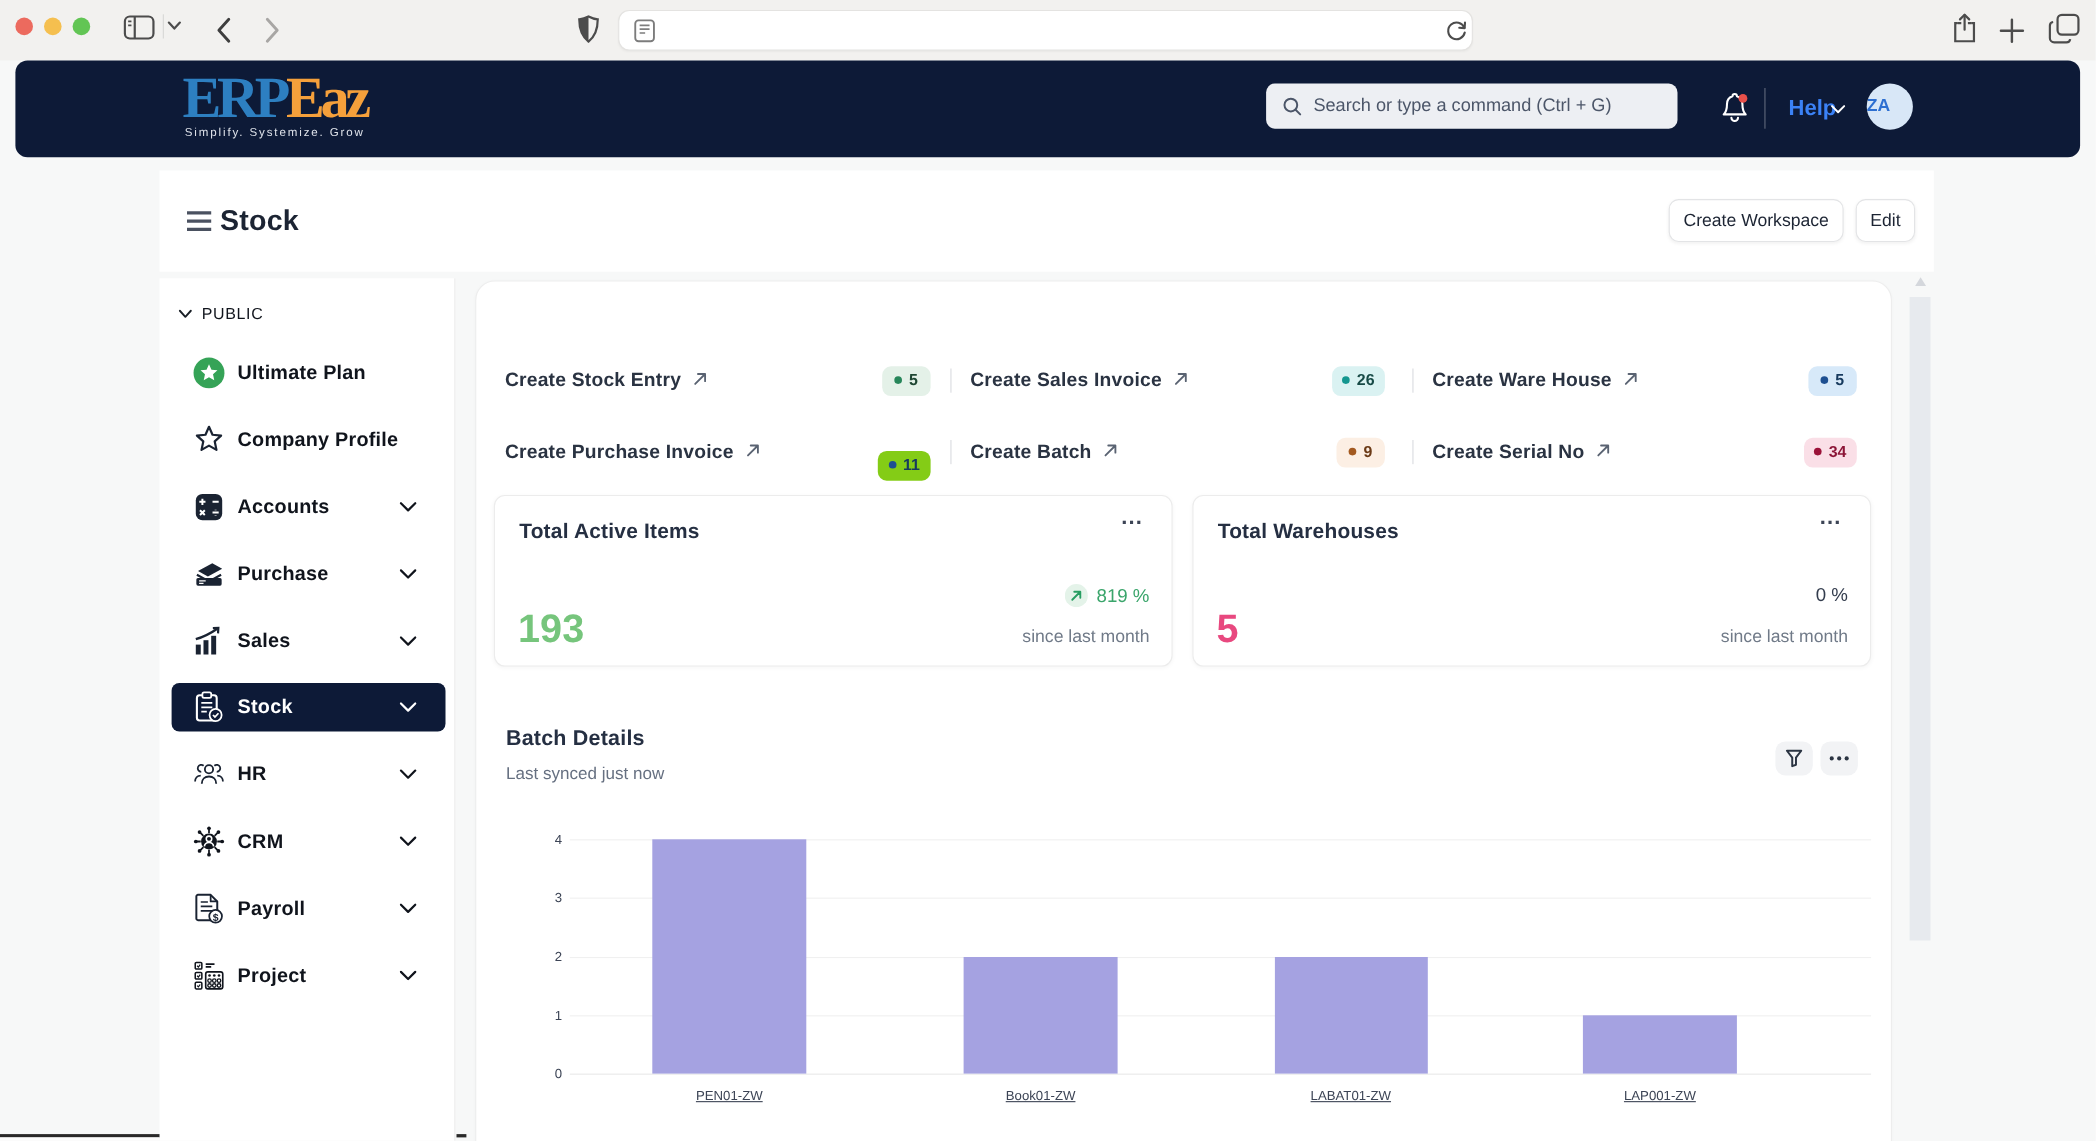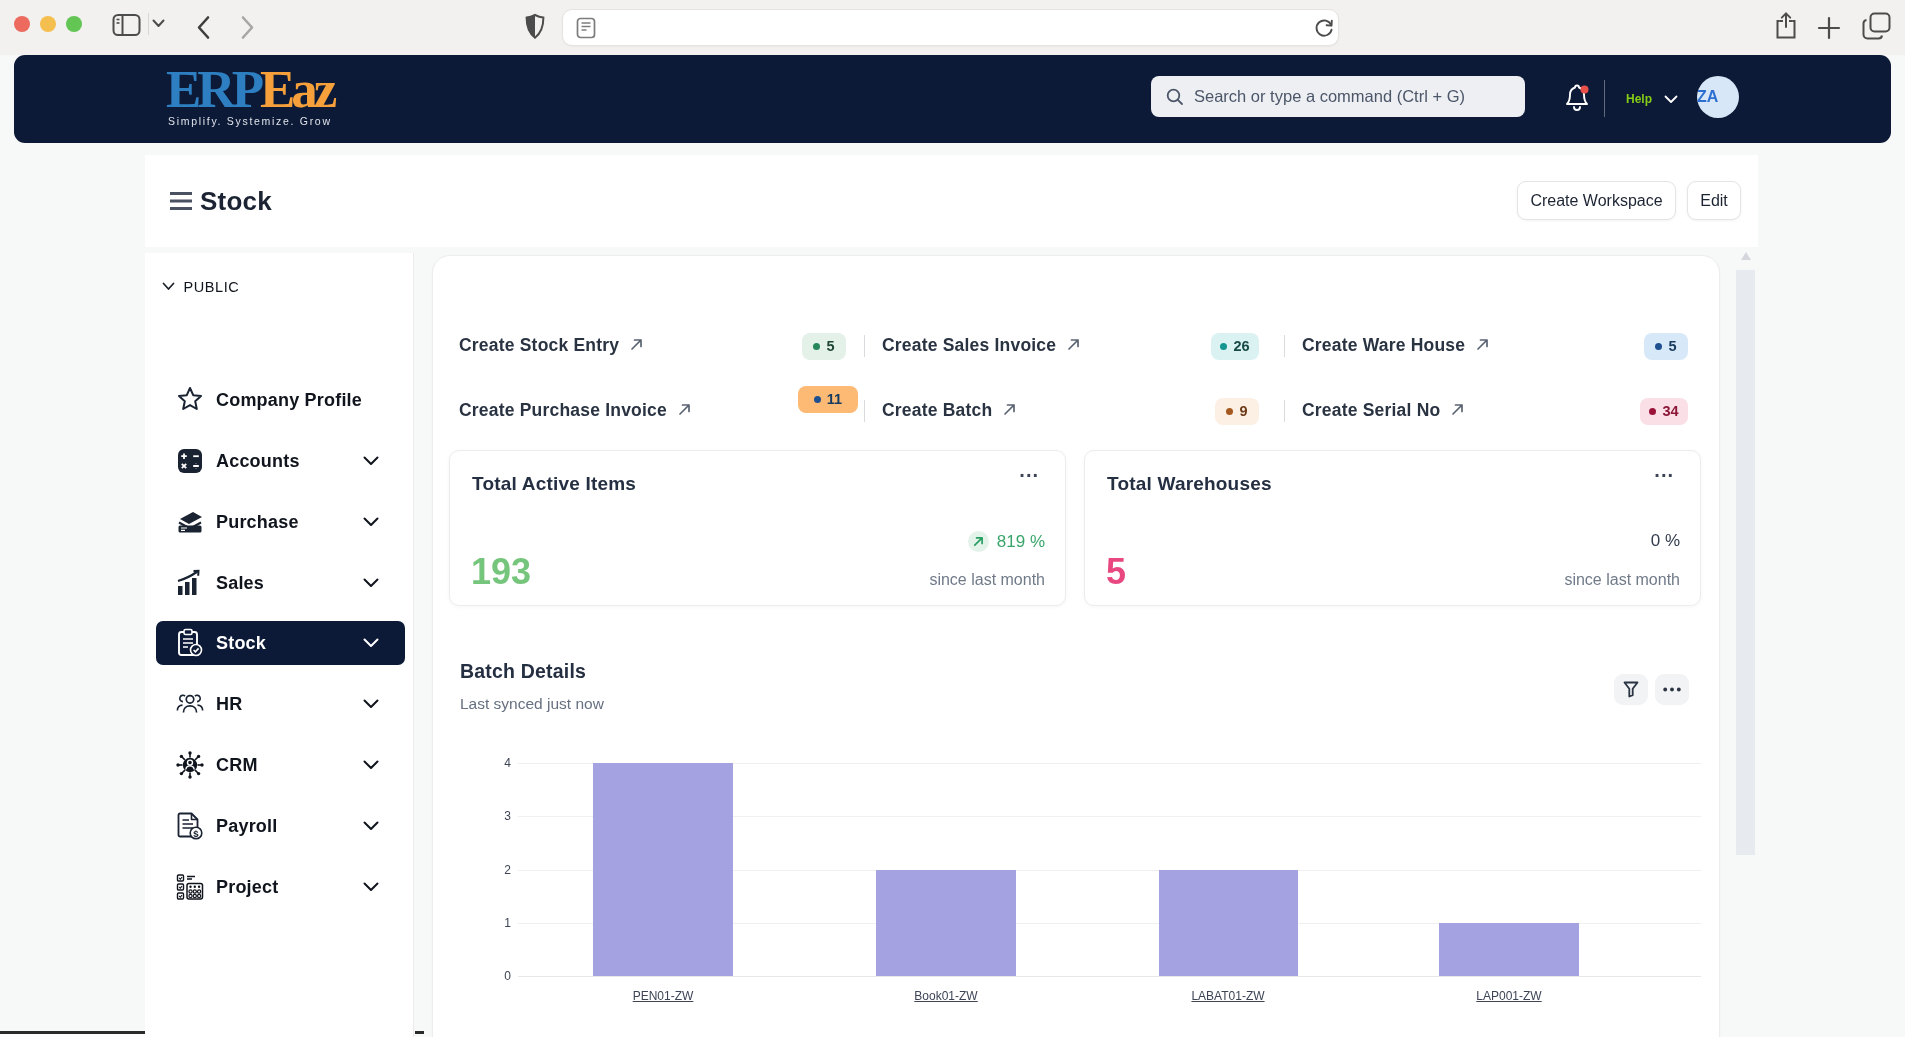--- a/index.html
+++ b/index.html
@@ -9,21 +9,21 @@
 #chrome { position:absolute; left:0; top:0; width:1905px; height:55px; background:#f2f1ef; }
 .light { position:absolute; top:16px; width:16px; height:16px; border-radius:50%; }
 #urlbar { position:absolute; left:562px; top:9px; width:777px; height:37px; background:#ffffff; border:1px solid #e4e3e1; border-radius:10px; box-shadow:0 1px 2px rgba(0,0,0,0.04); }
 
 #appbar { position:absolute; left:14px; top:55px; width:1877px; height:88px; background:#0d1a37; border-radius:11px; }
 #logo { position:absolute; left:152px; top:8px; font-family:"Liberation Serif", serif; font-weight:bold; font-size:53px; letter-spacing:-4px; line-height:1; }
 #logo .b { color:#2d7fc1; } #logo .o { color:#f5a03b; }
 #tagline { position:absolute; left:154px; top:60px; font-size:10.5px; letter-spacing:1.7px; color:#dfe3ea; }
 #search { position:absolute; left:1137px; top:21px; width:374px; height:41px; background:#edeff3; border-radius:8px; color:#4c5669; font-size:16.5px; line-height:41px; }
 #search span { margin-left:43px;margin-top:20px; }
-#helptxt { position:absolute; left:1612px; top:44px; transform:translateY(-50%); color:#84cc16; font-size:12px; font-weight:bold; }
+#helptxt { position:absolute; left:1612px; top:44px; transform:translateY(-50%); color:#3b82f6; font-size:20px; font-weight:bold; }
 #avatar { position:absolute; left:1683px; top:21px; width:42px; height:42px; border-radius:50%; background:#d8e7f7; color:#2d6fd1; font-weight:bold; font-size:16px; text-align:left; line-height:42px; }
 
 #pagehead { position:absolute; left:145px; top:155px; width:1613px; height:92px; background:#fff; }
 #pagehead h1 { position:absolute; left:55px; top:50%; transform:translateY(-50%); font-size:26px; color:#1c2433; letter-spacing:0.2px; }
 .btn { position:absolute; top:26px; height:39px; background:#fff; border:1px solid #e3e4e6; border-radius:9px; box-shadow:0 1px 3px rgba(0,0,0,0.05); font-size:16px; color:#1c2433; line-height:37px; text-align:center; }
 
 #sidebar { position:absolute; left:145px; top:253px; width:269px; height:784px; background:#fff; border-right:1px solid #ebebeb; }
 .sitem { position:absolute; left:0; width:269px; height:44px; }
 .sicon { position:absolute; left:30px; top:50%; transform:translateY(-50%); width:30px; height:30px; display:flex; align-items:center; justify-content:center; }
 .slabel { position:absolute; left:71px; top:50%; transform:translateY(-50%); font-size:18px; font-weight:bold; color:#10141c; letter-spacing:0.2px; }
@@ -134,20 +134,29 @@
   <div class="btn" style="left:1372px; width:159px;">Create Workspace</div>
   <div class="btn" style="left:1542px; width:54px;">Edit</div>
 </div>
 
 <div id="sidebar">
   <div class="abs" style="left:17px; top:24px;">
     <svg style="vertical-align:middle;" width="13" height="9" viewBox="0 0 13 9">
         <polyline points="1.5,1.5 6.5,7 11.5,1.5" fill="none" stroke="#1a2027" stroke-width="1.7" stroke-linecap="round" stroke-linejoin="round"></polyline>
       </svg>
     <span style="font-size:14.5px; color:#10141c; letter-spacing:0.6px; margin-left:4px; vertical-align:middle;">PUBLIC</span>
+  </div>
+  <div class="sitem" style="top:64px;">
+    <div class="sicon">
+        <svg width="32" height="32" viewBox="0 0 32 32">
+          <circle cx="16" cy="16" r="15" fill="#35a357"></circle>
+          <path d="M16 7.5 L18.4 12.9 L24.2 13.5 L19.9 17.4 L21.1 23.1 L16 20.2 L10.9 23.1 L12.1 17.4 L7.8 13.5 L13.6 12.9 Z" fill="#fff"></path>
+        </svg>
+      </div>
+    <div class="slabel">Ultimate Plan</div>
   </div>
   <div class="sitem" style="top:125px;">
     <div class="sicon">
         <svg width="30" height="30" viewBox="0 0 30 30">
           <path d="M15 3 L18.2 10.2 L26 11 L20.2 16.3 L21.8 24 L15 20.1 L8.2 24 L9.8 16.3 L4 11 L11.8 10.2 Z" fill="none" stroke="#1a2332" stroke-width="2" stroke-linejoin="round"></path>
         </svg>
       </div>
     <div class="slabel">Company Profile</div>
   </div>
   <div class="sitem" style="top:186px;">
@@ -317,21 +326,21 @@
   <div class="badge" style="left:778px; top:77px; width:48px; background:#daf2f2; color:#174a46;"><i style="background:#13968f;"></i>26</div>
   <div class="vdiv" style="left:851px; top:79px;"></div>
   <div class="shortcut" style="left:869px; top:79px;">Create Ware House<svg style="margin-left:10px; vertical-align:-1px;" width="15" height="15" viewBox="0 0 15 15">
         <path d="M3 12 L 12 3 M 5.5 3 H 12 V 9.5" fill="none" stroke="#5a6372" stroke-width="1.7" stroke-linecap="round" stroke-linejoin="round"></path>
       </svg></div>
   <div class="badge" style="left:1211px; top:77px; width:44px; background:#d7e9f9; color:#173a5e;"><i style="background:#1d4f91;"></i>5</div>
 
   <div class="shortcut" style="left:26px; top:144px;">Create Purchase Invoice<svg style="margin-left:10px; vertical-align:-1px;" width="15" height="15" viewBox="0 0 15 15">
         <path d="M3 12 L 12 3 M 5.5 3 H 12 V 9.5" fill="none" stroke="#5a6372" stroke-width="1.7" stroke-linecap="round" stroke-linejoin="round"></path>
       </svg></div>
-  <div class="badge" style="left:365px; top:130px; width:60px; background:#fdba74; color:#173a5e;"><i style="background:#1d4f91;"></i>11</div>
+  <div class="badge" style="left:365px; top:154px; width:48px; background:#84cc16; color:#173a5e;"><i style="background:#1d4f91;"></i>11</div>
   <div class="vdiv" style="left:431px; top:144px;"></div>
   <div class="shortcut" style="left:449px; top:144px;">Create Batch<svg style="margin-left:10px; vertical-align:-1px;" width="15" height="15" viewBox="0 0 15 15">
         <path d="M3 12 L 12 3 M 5.5 3 H 12 V 9.5" fill="none" stroke="#5a6372" stroke-width="1.7" stroke-linecap="round" stroke-linejoin="round"></path>
       </svg></div>
   <div class="badge" style="left:782px; top:142px; width:44px; background:#fcefe4; color:#6b3a16;"><i style="background:#a3591f;"></i>9</div>
   <div class="vdiv" style="left:851px; top:144px;"></div>
   <div class="shortcut" style="left:869px; top:144px;">Create Serial No<svg style="margin-left:10px; vertical-align:-1px;" width="15" height="15" viewBox="0 0 15 15">
         <path d="M3 12 L 12 3 M 5.5 3 H 12 V 9.5" fill="none" stroke="#5a6372" stroke-width="1.7" stroke-linecap="round" stroke-linejoin="round"></path>
       </svg></div>
   <div class="badge" style="left:1207px; top:142px; width:48px; background:#fadfe7; color:#8c1537;"><i style="background:#9b1239;"></i>34</div>

